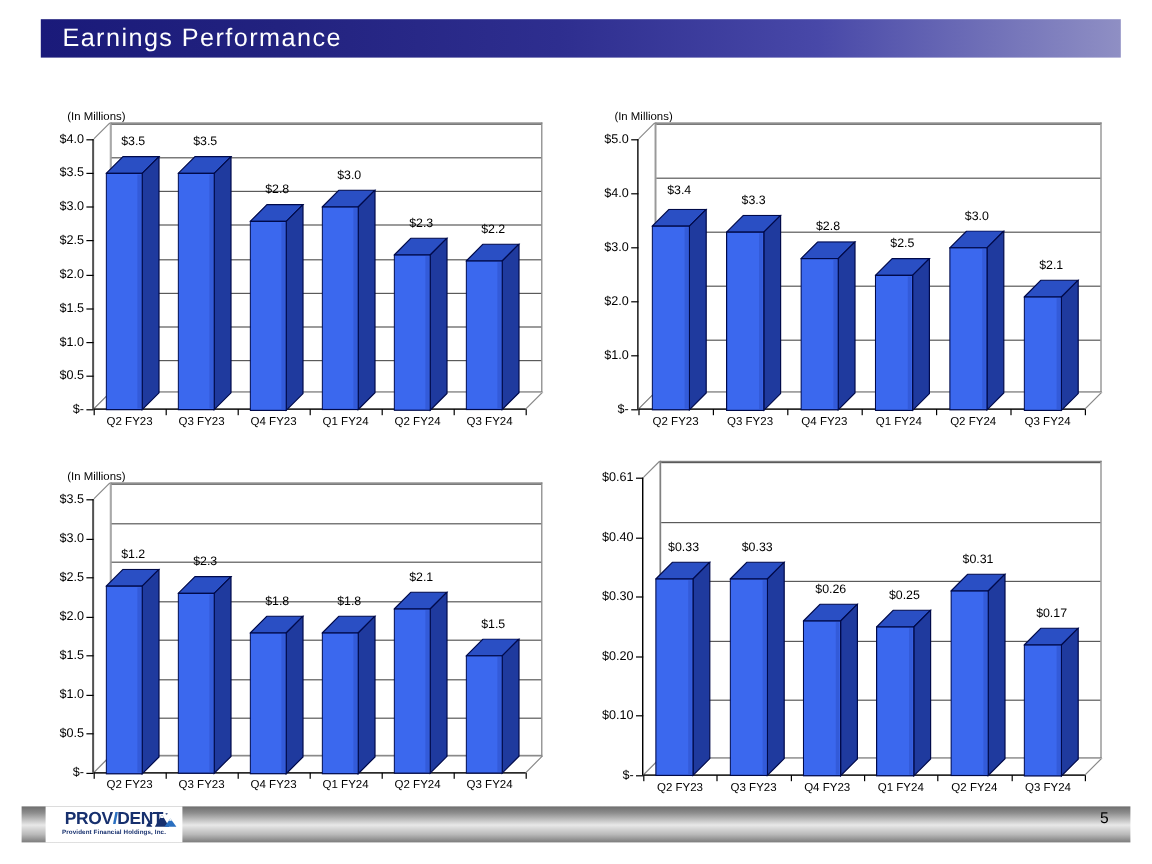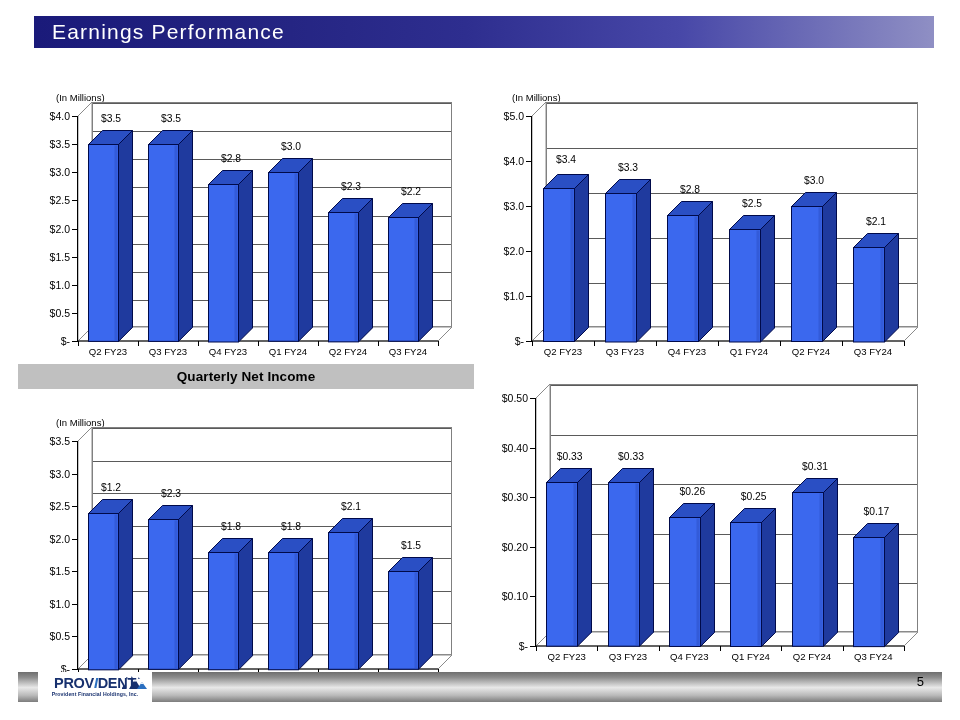--- a/index.html
+++ b/index.html
@@ -366,21 +366,20 @@
             <rect x="27.5" y="15.5" width="3" height="92.50000000000001" fill="#2d50c8" opacity="0.55"></rect>
           </svg>
         </div>
         <div class="bar-label" style="left: 358.5px; top: 157.5px; width: 63px;">$2.1</div>
         <div class="xlabel" style="left: 356px; width: 62px; top: 288px;">Q3 FY24</div>
         <div class="xtick" style="left: 356px; top: 283px; height: 5px;"></div>
         <div class="xtick" style="left: 418px; top: 283px; height: 5px;"></div>
       </div>
     </div>
   <div class="panel" id="panel-2" style="left: 18px; top: 364px; width: 456px; height: 300px;">
-      <div class="panel-hdr" style="width: 456px;">Quarterly Net Income</div>
       <div class="panel-body" style="width: 456px; height: 275px;">
         <div class="units-label" style="left: 38px; top: 28px;">(In Millions)</div>
         <div class="plot" style="left: 74px; top: 38px; width: 360px; height: 228px; border-bottom: 1px solid rgb(138, 138, 138);">
           <div class="gridline" style="top: 195.429px;"></div>
           <div class="gridline" style="top: 162.857px;"></div>
           <div class="gridline" style="top: 130.286px;"></div>
           <div class="gridline" style="top: 97.7143px;"></div>
           <div class="gridline" style="top: 65.1429px;"></div>
           <div class="gridline" style="top: 32.5714px;"></div>
           <div class="gridline" style="top: 0px;"></div>
@@ -507,21 +506,21 @@
         <div class="ylabel" style="left: -4px; width: 46px; top: 282px;">$-</div>
         <div class="ytick" style="left: 44px; top: 232.4px;"></div>
         <div class="ylabel" style="left: -4px; width: 46px; top: 232.4px;">$0.10</div>
         <div class="ytick" style="left: 44px; top: 182.8px;"></div>
         <div class="ylabel" style="left: -4px; width: 46px; top: 182.8px;">$0.20</div>
         <div class="ytick" style="left: 44px; top: 133.2px;"></div>
         <div class="ylabel" style="left: -4px; width: 46px; top: 133.2px;">$0.30</div>
         <div class="ytick" style="left: 44px; top: 83.6px;"></div>
         <div class="ylabel" style="left: -4px; width: 46px; top: 83.6px;">$0.40</div>
         <div class="ytick" style="left: 44px; top: 34px;"></div>
-        <div class="ylabel" style="left: -4px; width: 46px; top: 34px;">$0.50</div>
+        <div class="ylabel" style="left: -4px; width: 46px; top: 34px;">$0.61</div>
         <div class="bar-wrap" style="left: 60.1667px; top: 104.32px; width: 47px; height: 179.68px;">
           <svg width="47" height="179.68" style="position: absolute; left: 0px; top: 0px;">
             <polygon points="0.5,14.5 14.5,0.5 45.5,0.5 31.5,14.5" fill="#2a4fc4" stroke="#000a4a" stroke-width="1"></polygon>
             <polygon points="31.5,14.5 45.5,0.5 45.5,164.18 31.5,178.18" fill="#1f3a9e" stroke="#000a4a" stroke-width="1"></polygon>
             <rect x="0.5" y="14.5" width="31" height="163.68" fill="#3b68ee" stroke="#000a4a" stroke-width="1"></rect>
             <rect x="27.5" y="15.5" width="3" height="161.68" fill="#2d50c8" opacity="0.55"></rect>
           </svg>
         </div>
         <div class="bar-label" style="left: 52.1667px; top: 87.32px; width: 63px;">$0.33</div>
         <div class="xlabel" style="left: 50px; width: 61.3333px; top: 287px;">Q2 FY23</div>

